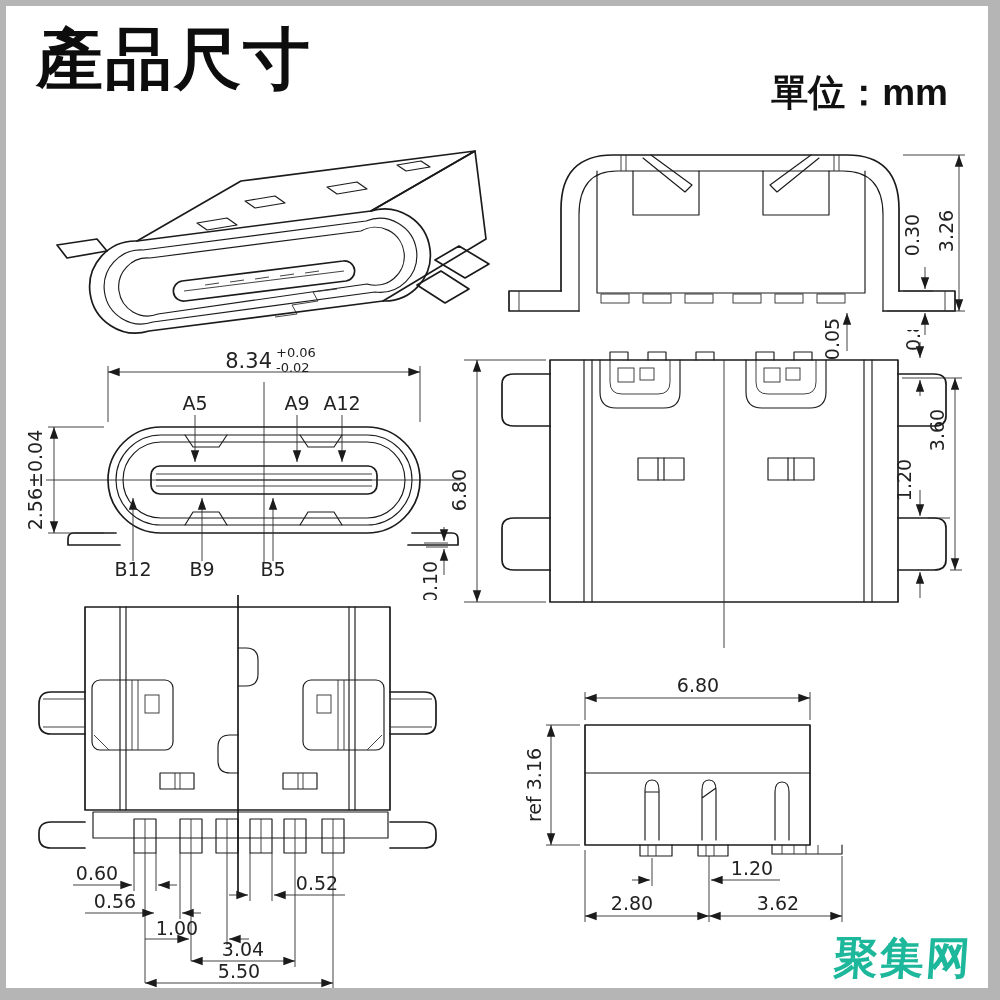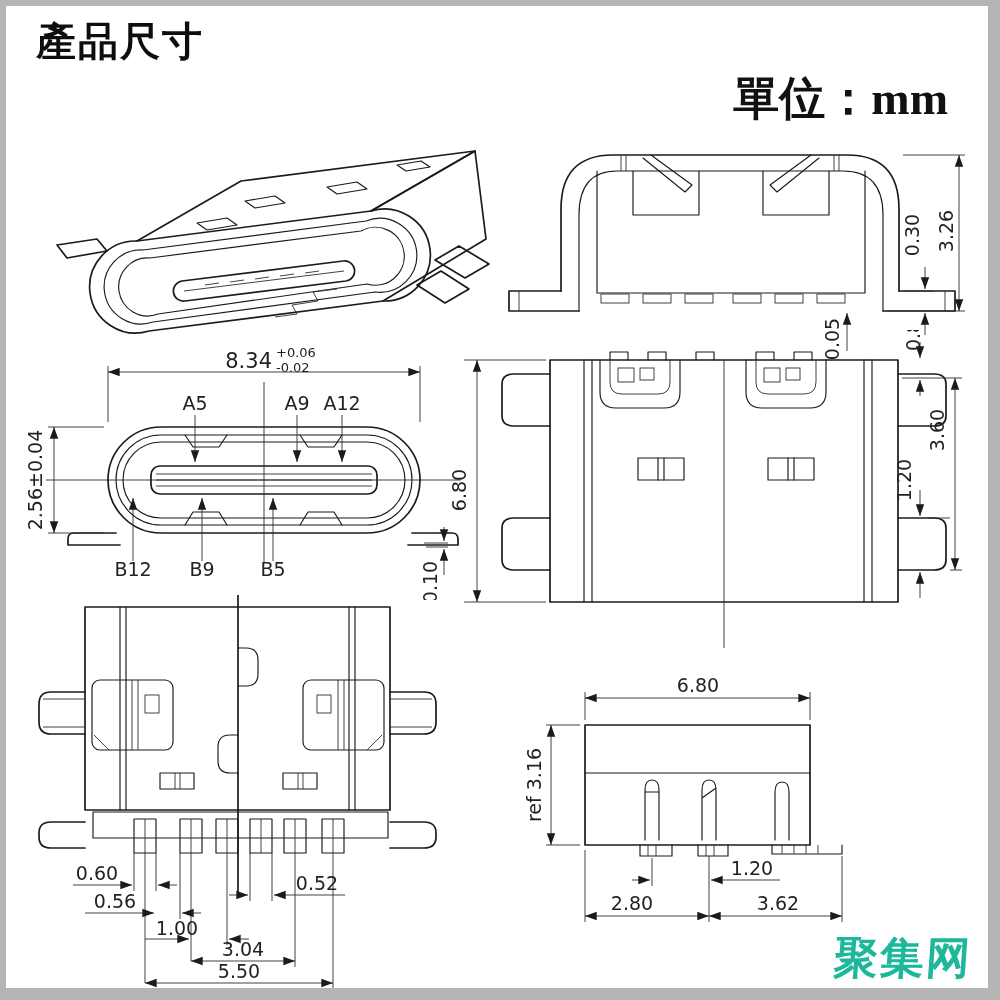--- a/index.html
+++ b/index.html
@@ -1,21 +1,21 @@
 <!DOCTYPE html>
 <html><head>
 <meta charset="utf-8">
 <style>
   html,body{margin:0;padding:0;background:#ffffff;}
   #canvas{position:relative;width:1000px;height:1000px;background:#ffffff;overflow:hidden;
           font-family:"Liberation Sans","DejaVu Sans",sans-serif;}
   #frame{position:absolute;inset:0;border-style:solid;border-color:#b5b5b5;
          border-width:6px 12px 12px 6px;pointer-events:none;z-index:5;}
-  .title{position:absolute;left:36px;top:14px;font-size:40px;font-weight:700;color:#0d0d0d;letter-spacing:2px;}
-  .unit{position:absolute;right:52px;top:68px;font-size:46px;font-weight:700;color:#111;font-family:Liberation Serif, serif;}
+  .title{position:absolute;left:36px;top:14px;font-size:67px;font-weight:700;color:#0d0d0d;letter-spacing:2px;}
+  .unit{position:absolute;right:52px;top:68px;font-size:37px;font-weight:700;color:#111;}
   .wm{position:absolute;right:28px;bottom:12px;font-size:44px;font-weight:800;color:#1db79b;letter-spacing:2px;transform:skewX(-4deg);}
   svg{position:absolute;overflow:hidden;}
   .ol{fill:none;stroke:#1b1b1b;stroke-width:1.7;stroke-linejoin:round;stroke-linecap:round;}
   .o2{fill:none;stroke:#1b1b1b;stroke-width:1.15;stroke-linejoin:round;stroke-linecap:round;}
   .tl{fill:none;stroke:#2e2e2e;stroke-width:0.9;}
   text.dim{font-family:"DejaVu Sans",sans-serif;font-size:19px;fill:#222;}
   text.dt{font-family:"DejaVu Sans",sans-serif;font-size:13px;fill:#222;}
   text.big{font-size:21px;}
 </style>
 </head>

